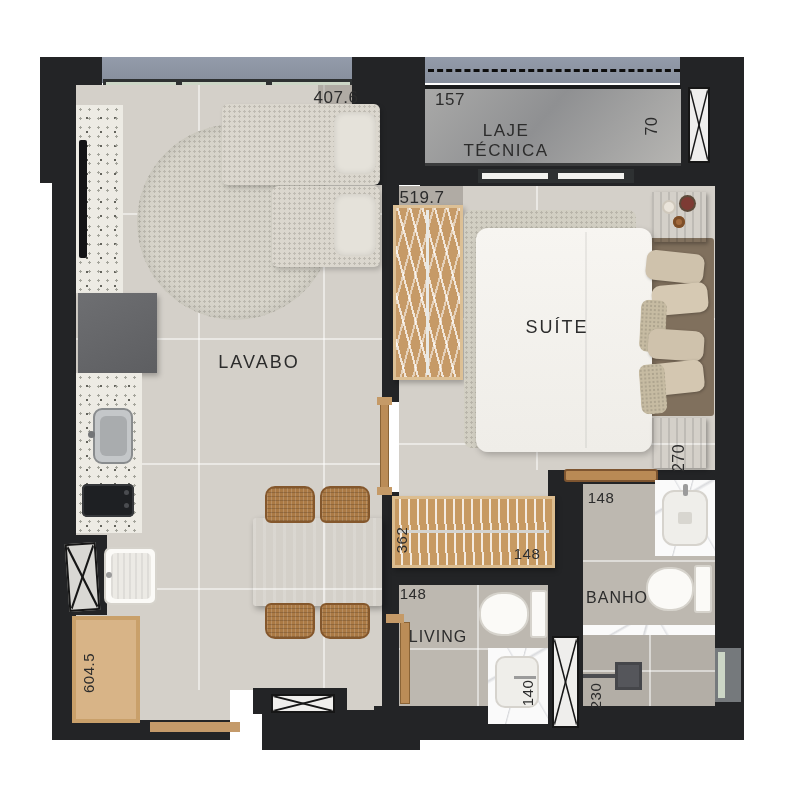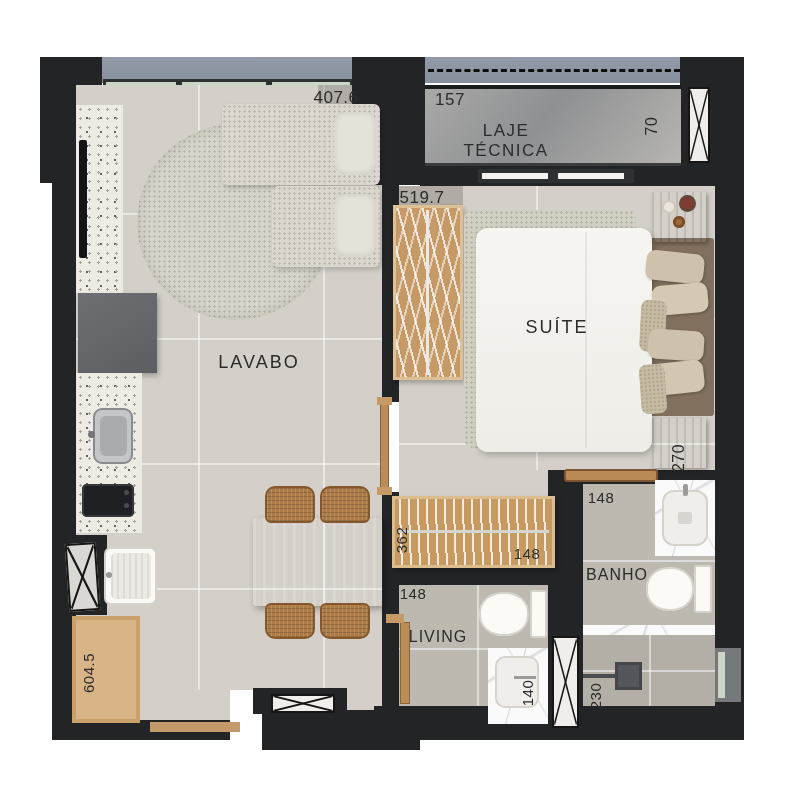--- a/index.html
+++ b/index.html
@@ -221,19 +221,19 @@
   <div class="lbl t17" style="left:506px;top:131px;letter-spacing:1.5px;">LAJE</div>
   <div class="lbl t17" style="left:506px;top:151px;letter-spacing:1.5px;">TÉCNICA</div>
   <div class="lbl t17" style="left:422px;top:198px;">519.7</div>
   <div class="lbl room" style="left:557px;top:327px;">SUÍTE</div>
   <div class="lbl room" style="left:259px;top:362px;">LAVABO</div>
   <div class="lbl t16 rot" style="left:679px;top:458px;">270</div>
   <div class="lbl t15 rot" style="left:401px;top:540px;">362</div>
   <div class="lbl t15" style="left:527px;top:553px;">148</div>
   <div class="lbl t15" style="left:413px;top:593px;">148</div>
   <div class="lbl t15" style="left:601px;top:497px;">148</div>
-  <div class="lbl t16" style="left:617px;top:575px;letter-spacing:1px;">BANHO</div>
+  <div class="lbl t16" style="left:617px;top:598px;letter-spacing:1px;">BANHO</div>
   <div class="lbl t16" style="left:438px;top:637px;letter-spacing:1px;">LIVING</div>
   <div class="lbl t15 rot" style="left:527px;top:693px;">140</div>
   <div class="lbl t15 rot" style="left:595px;top:696px;">230</div>
   <div class="lbl t15 rot" style="left:88px;top:673px;">604.5</div>
 
 </div>
 
 </body></html>

